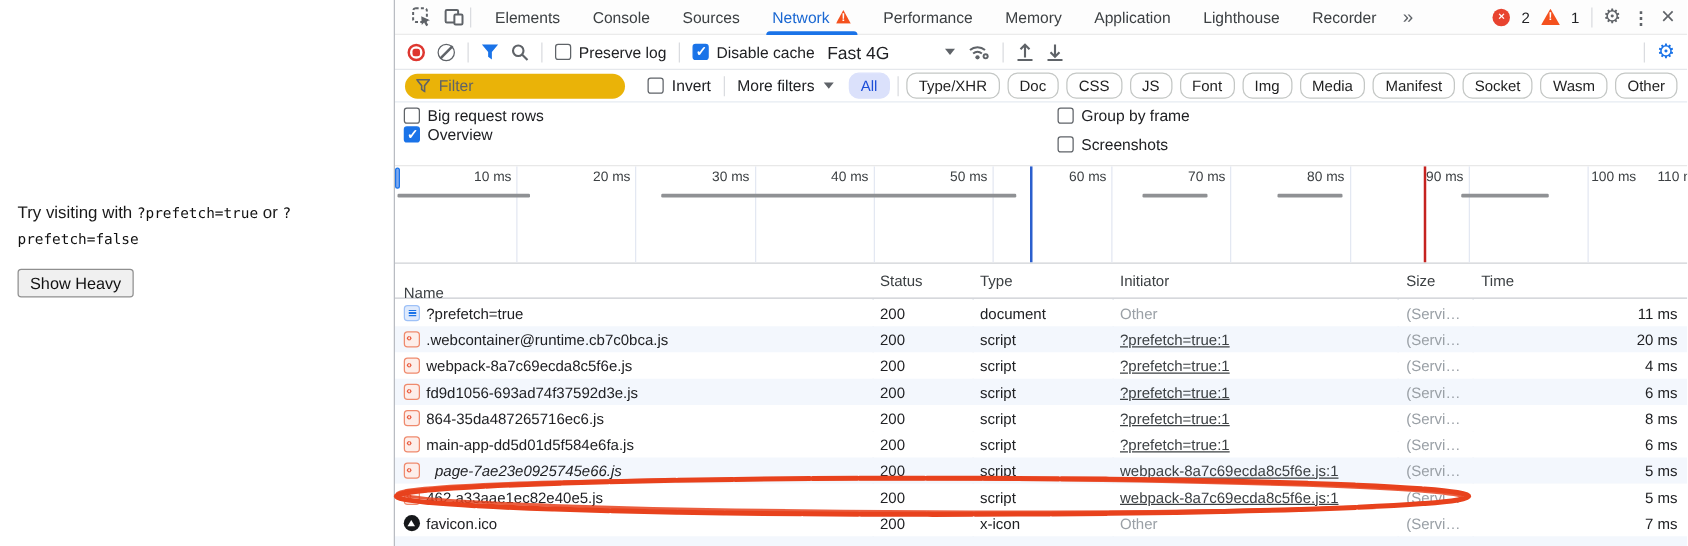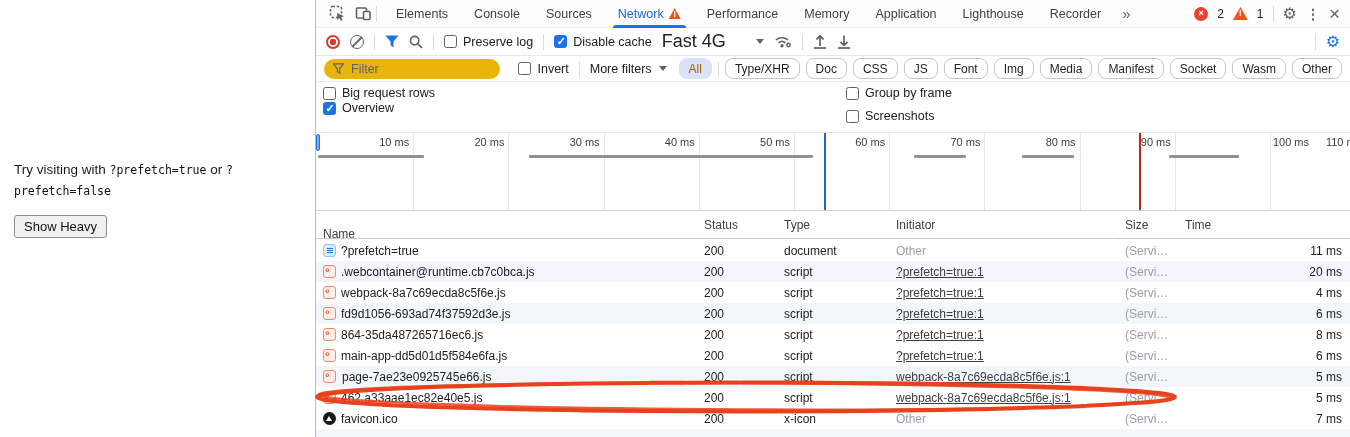--- a/index.html
+++ b/index.html
@@ -34,36 +34,36 @@
   .glyph-btn { color:#5f6368; font-size:16px; line-height:1; }
   .kebab { font-size:14px; font-weight:bold; color:#5f6368; }
   .close-x { font-size:19px; color:#5f6368; line-height:1; }
 
   
   #toolbar2 { position:absolute; left:0; top:28px; width:100%; height:28px; display:flex; align-items:center; gap:10px; padding:0 10px; border-bottom:1px solid #e5e8ec; }
   .rec-btn { width:14px; height:14px; border:2px solid #de3730; border-radius:50%; position:relative; flex:0 0 auto; }
   .rec-btn::after { content:""; position:absolute; left:2px; top:2px; width:6px; height:6px; background:#de3730; border-radius:2px; }
   .clear-btn { width:14px; height:14px; border:1.6px solid #5f6368; border-radius:50%; position:relative; flex:0 0 auto; }
   .clear-btn::after { content:""; position:absolute; left:-1px; top:5.2px; width:14px; height:1.6px; background:#5f6368; transform:rotate(-45deg); }
-  .chk { display:flex; align-items:center; gap:6px; white-space:nowrap; font-size:12.5px; color:#202124; }
+  .chk { display:flex; align-items:flex-start; gap:6px; white-space:nowrap; font-size:12.5px; color:#202124; }
   .box { width:13px; height:13px; border:1.5px solid #5f6368; border-radius:2.5px; flex:0 0 auto; position:relative; background:#fff; }
   .box.checked { background:#1a73e8; border-color:#1a73e8; }
   .box.checked::after { content:"✓"; position:absolute; left:1.5px; top:-1px; color:#fff; font-size:11px; font-weight:bold; }
-  .throttle-select { display:flex; align-items:center; width:102px; font-size:18px; color:#202124; }
+  .throttle-select { display:flex; align-items:center; width:102px; font-size:14px; color:#202124; }
   .caret-down { width:0; height:0; border-left:4px solid transparent; border-right:4px solid transparent; border-top:5px solid #5f6368; margin-left:auto; }
   .gear-blue { color:#1a73e8; font-size:16px; line-height:1; }
 
   
   #filterbar { position:absolute; left:0; top:56px; width:100%; height:26px; display:flex; align-items:center; gap:10px; padding:0 8px; border-bottom:1px solid #e6ebf2; }
   #filter-input { display:flex; align-items:center; gap:7px; width:297px; height:20px; background:#eab308; border-radius:10px; padding:0 9px; color:#5f6368; }
   #filter-input .ph { font-size:12.5px; color:#5f6368; }
   .more-filters { display:flex; align-items:center; gap:7px; color:#202124; font-size:12.5px; white-space:nowrap; }
   #chips { display:flex; align-items:center; gap:6px; margin-left:2px; }
   .chip { height:21px; display:flex; align-items:center; padding:0 9px; border:1px solid #c4c7c5; border-radius:8px; background:#fff; font-size:12px; color:#1f1f1f; white-space:nowrap; }
-  .chip.selected { background:#dbe1fb; border-color:#dbe1fb; color:#a16207; }
+  .chip.selected { background:#dbe1fb; border-color:#dbe1fb; color:#1d4ed8; }
 
   
   #options { position:absolute; left:0; top:82px; width:100%; height:50px; }
   .opt { position:absolute; }
 
   
   #timeline { position:absolute; left:0; top:132px; width:100%; height:79px; border-top:1px solid #e8e8e8; border-bottom:1px solid #cfd2d6; overflow:hidden; background:#fff; }
   .gridline { position:absolute; top:0; bottom:0; width:1px; background:#e3e8f2; }
   .tick-label { position:absolute; top:3px; width:61px; text-align:right; font-size:11px; color:#3c4043; }
   .activity-bar { position:absolute; top:22px; height:3px; background:#8f9194; border-radius:1px; }
@@ -368,21 +368,21 @@
             <div class="ricon icon-script"></div>
             <div class="cell" style="left: 25px;">main-app-dd5d01d5f584e6fa.js</div>
             <div class="cell" style="left: 388px;">200</div>
             <div class="cell" style="left: 468px;">script</div>
             <div class="cell link" style="left: 580px;">?prefetch=true:1</div>
             <div class="cell muted" style="left: 809px;">(Servi…</div>
             <div class="cell time" style="right: 8px;">6 ms</div>
           </div>
           <div class="row shaded" style="top: 126px;">
             <div class="ricon icon-script"></div>
-            <div class="cell" style="left: 26px;">page-7ae23e0925745e66.js</div>
+            <div class="cell" style="left: 32px; font-style: italic;">page-7ae23e0925745e66.js</div>
             <div class="cell" style="left: 388px;">200</div>
             <div class="cell" style="left: 468px;">script</div>
             <div class="cell link" style="left: 580px;">webpack-8a7c69ecda8c5f6e.js:1</div>
             <div class="cell muted" style="left: 809px;">(Servi…</div>
             <div class="cell time" style="right: 8px;">5 ms</div>
           </div>
           <div class="row" style="top: 147px;">
             <div class="ricon icon-script"></div>
             <div class="cell" style="left: 25px;">462.a33aae1ec82e40e5.js</div>
             <div class="cell" style="left: 388px;">200</div>

